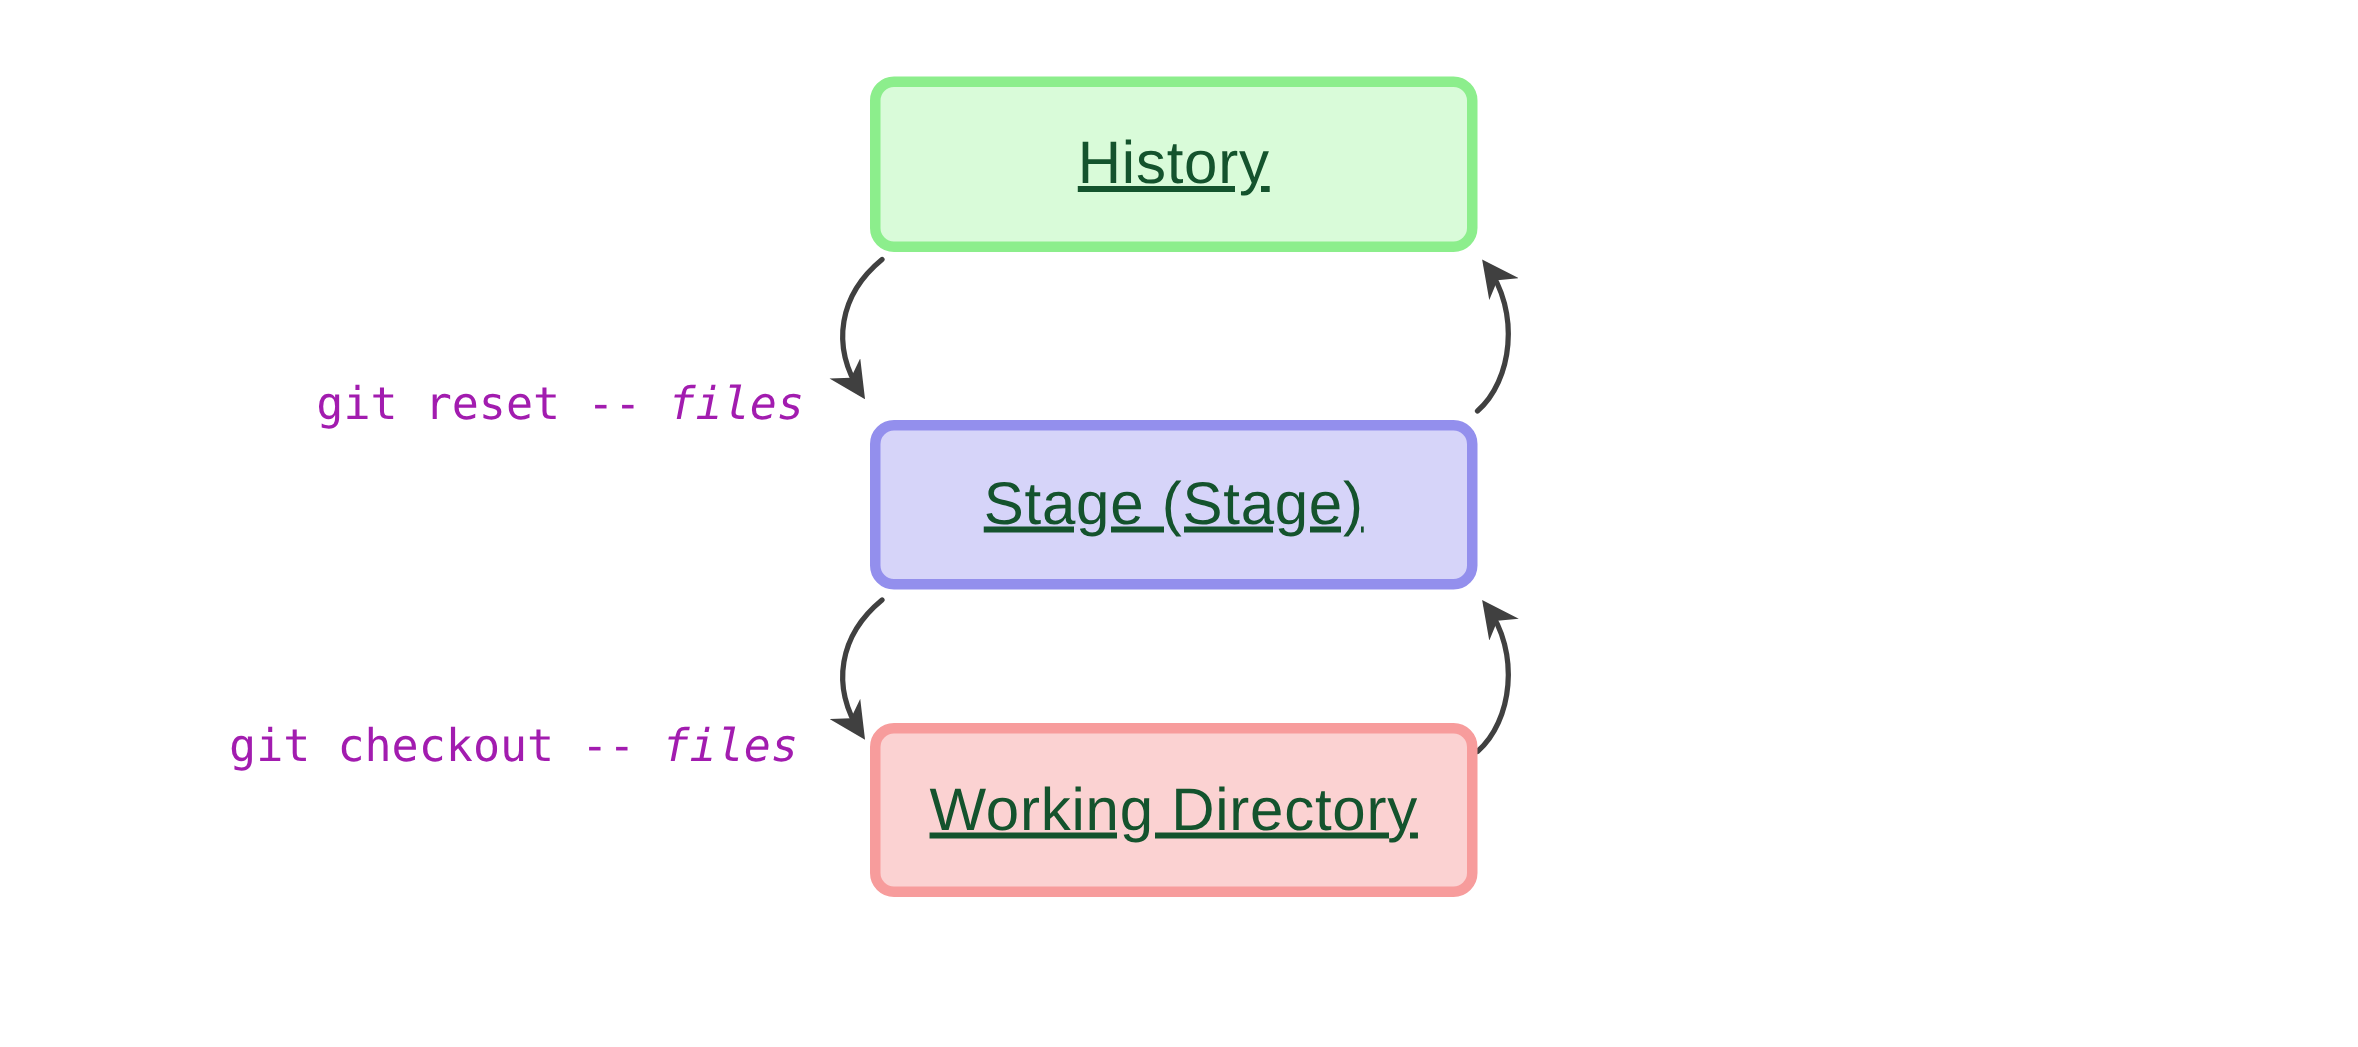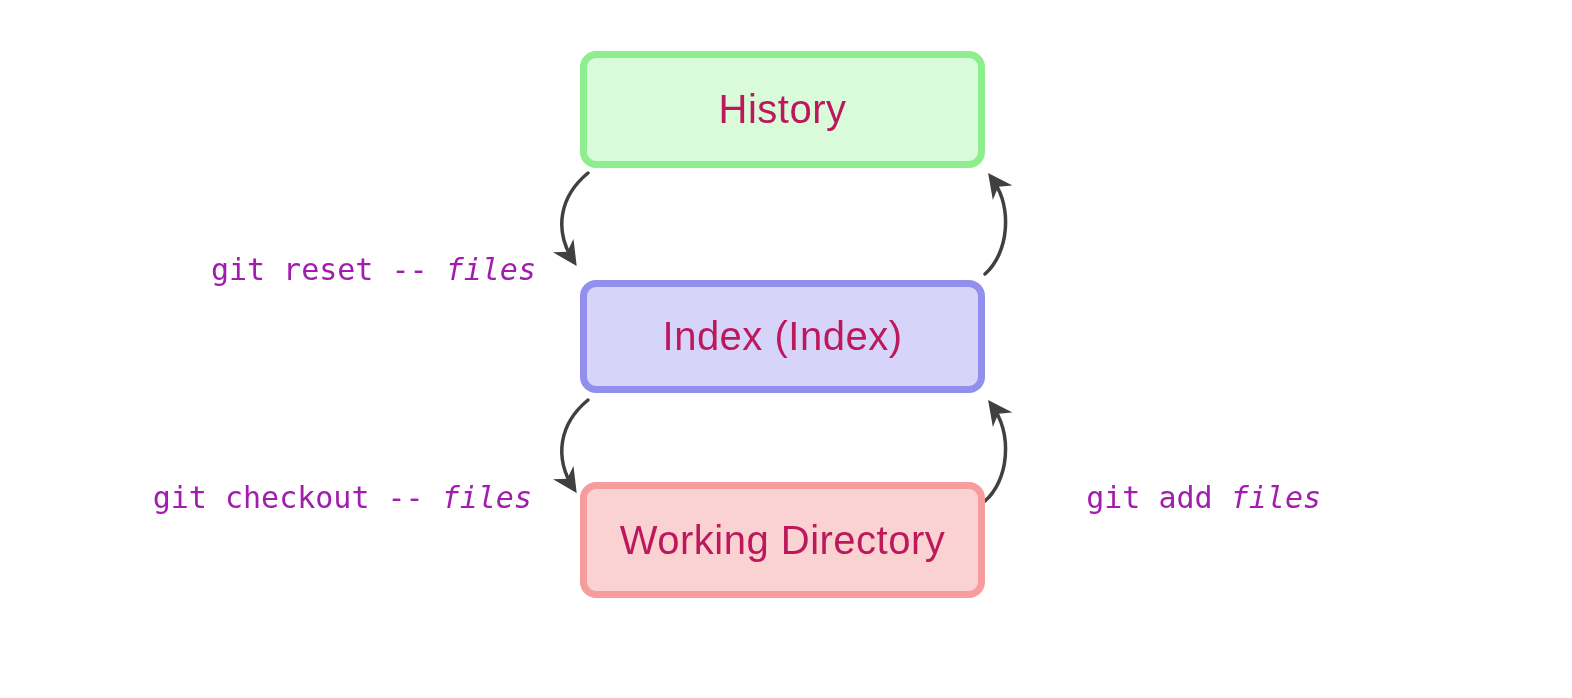--- a/index.html
+++ b/index.html
@@ -26,22 +26,23 @@
     position: absolute;
     left: 580px;
     width: 405px;
     box-sizing: border-box;
     border-radius: 16px;
     border: 7px solid;
     display: flex;
     align-items: center;
     justify-content: center;
     font-size: 40px;
-    color: #be185d;
+    color: #14532d;
     letter-spacing: 0.5px;
+    text-decoration: underline;
   }
   .node-history {
     top: 51px;
     height: 117px;
     background: #d9fbd9;
     border-color: #8cee8c;
   }
   .node-stage {
     top: 280px;
     height: 113px;
@@ -85,33 +86,30 @@
     <path d="M 985 274 C 1008 254, 1014 208, 991 177" fill="none" stroke="#404040" stroke-width="3.5" stroke-linecap="round" marker-end="url(#arrowhead)"></path>
     <path d="M 588 400 C 560 423, 553 457, 574 489" fill="none" stroke="#404040" stroke-width="3.5" stroke-linecap="round" marker-end="url(#arrowhead)"></path>
     <path d="M 985 501 C 1008 481, 1014 435, 991 404" fill="none" stroke="#404040" stroke-width="3.5" stroke-linecap="round" marker-end="url(#arrowhead)"></path>
   </svg>
 
   <div class="node node-history">
     <span>History</span>
   </div>
 
   <div class="node node-stage">
-    <span>Index (Index)</span>
+    <span>Stage (Stage)</span>
   </div>
 
   <div class="node node-working">
     <span>Working Directory</span>
   </div>
 
   <div class="cmd cmd-reset">
     <span>git reset -- </span><em>files</em>
   </div>
 
 
   <div class="cmd cmd-checkout">
     <span>git checkout -- </span><em>files</em>
   </div>
 
-  <div class="cmd cmd-add">
-    <span>git add </span><em>files</em>
-  </div>
 
 </div>
 
 </body></html>

